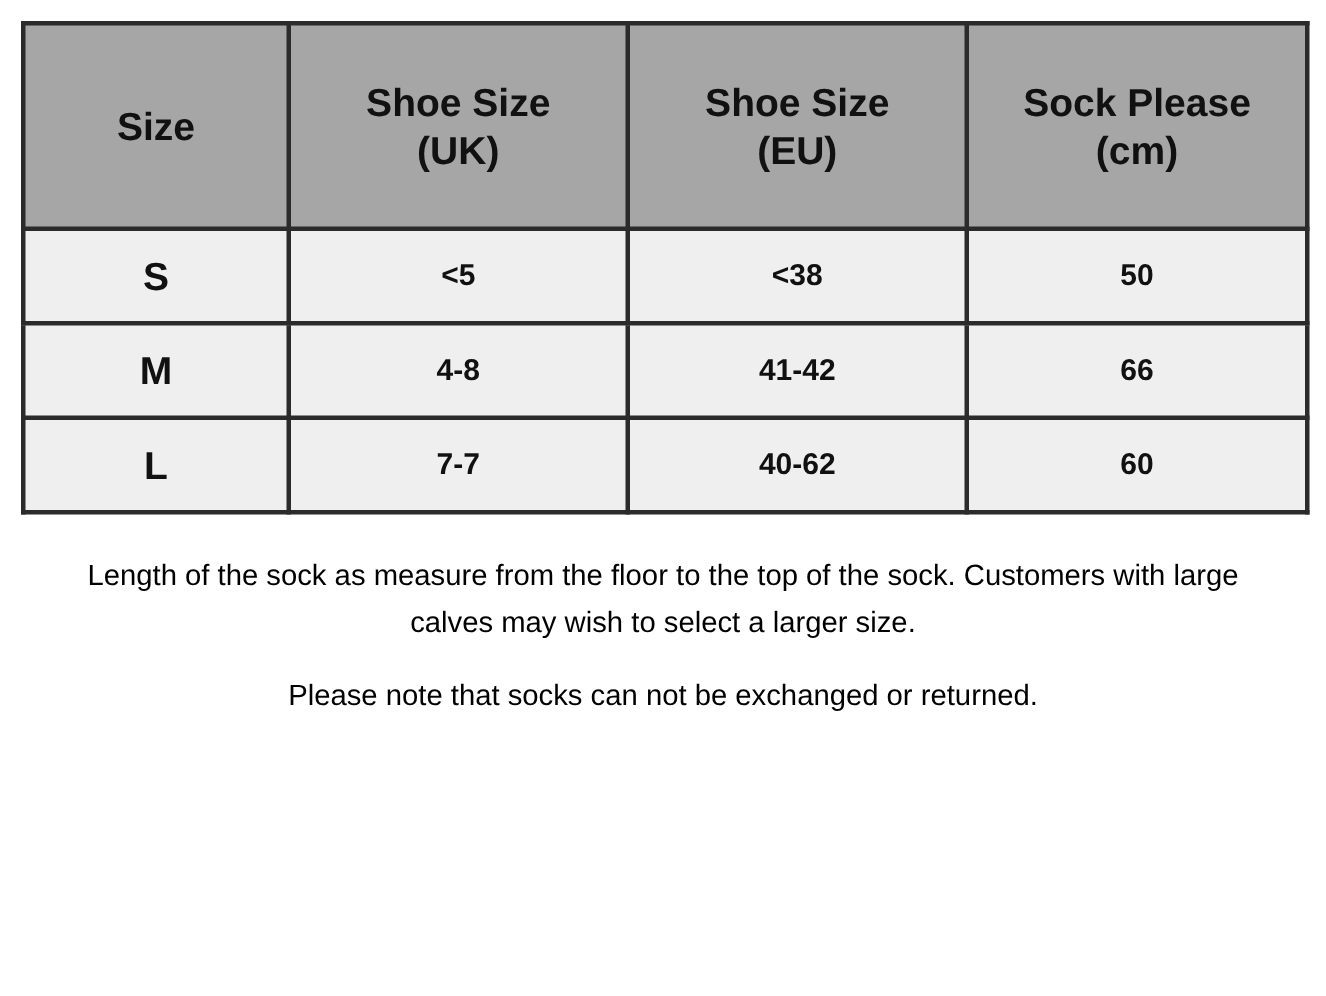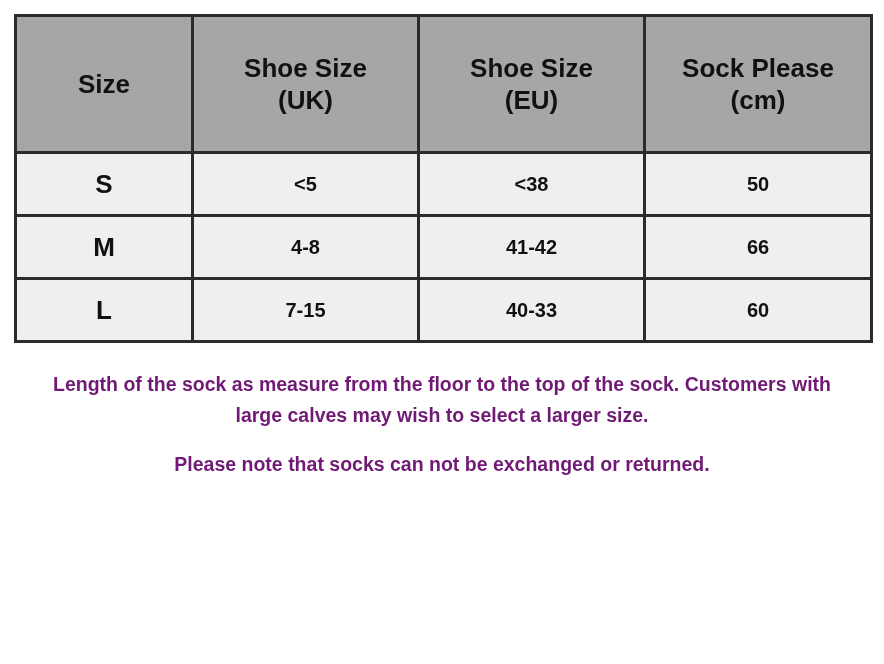--- a/index.html
+++ b/index.html
@@ -60,24 +60,24 @@
   col.c3 { width: 226px; }
   col.c4 { width: 227px; }
 
   .notes {
     margin-top: 26px;
     text-align: center;
   }
   .note {
     font-size: 19.5px;
     line-height: 1.6;
-    color: #701a75;
+    color: #000000;
     margin: 0 auto 18px auto;
     max-width: 790px;
-    font-weight: bold;
+    font-weight: normal;
   }
   .note:last-child {
     margin-bottom: 0;
   }
 </style>
 </head>
 <body>
 
 <div class="page">
 
@@ -115,22 +115,22 @@
         <td class="val-cell">50</td>
       </tr>
       <tr>
         <td class="size-cell">M</td>
         <td class="val-cell">4-8</td>
         <td class="val-cell">41-42</td>
         <td class="val-cell">66</td>
       </tr>
       <tr>
         <td class="size-cell">L</td>
-        <td class="val-cell">7-15</td>
-        <td class="val-cell">40-33</td>
+        <td class="val-cell">7-7</td>
+        <td class="val-cell">40-62</td>
         <td class="val-cell">60</td>
       </tr>
     </tbody>
   </table>
 
   <div class="notes">
     <p class="note">Length of the sock as measure from the floor to the top of the sock. Customers with large calves may wish to select a larger size.</p>
     <p class="note">Please note that socks can not be exchanged or returned.</p>
   </div>
 

